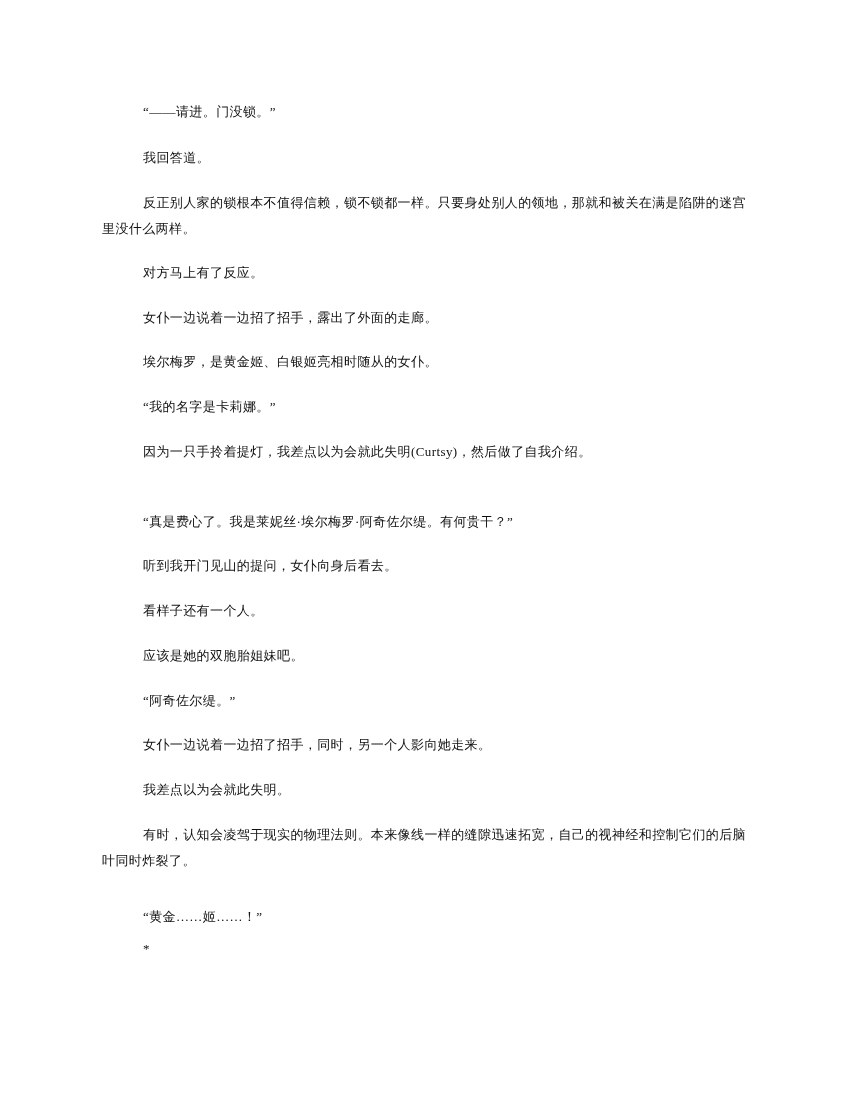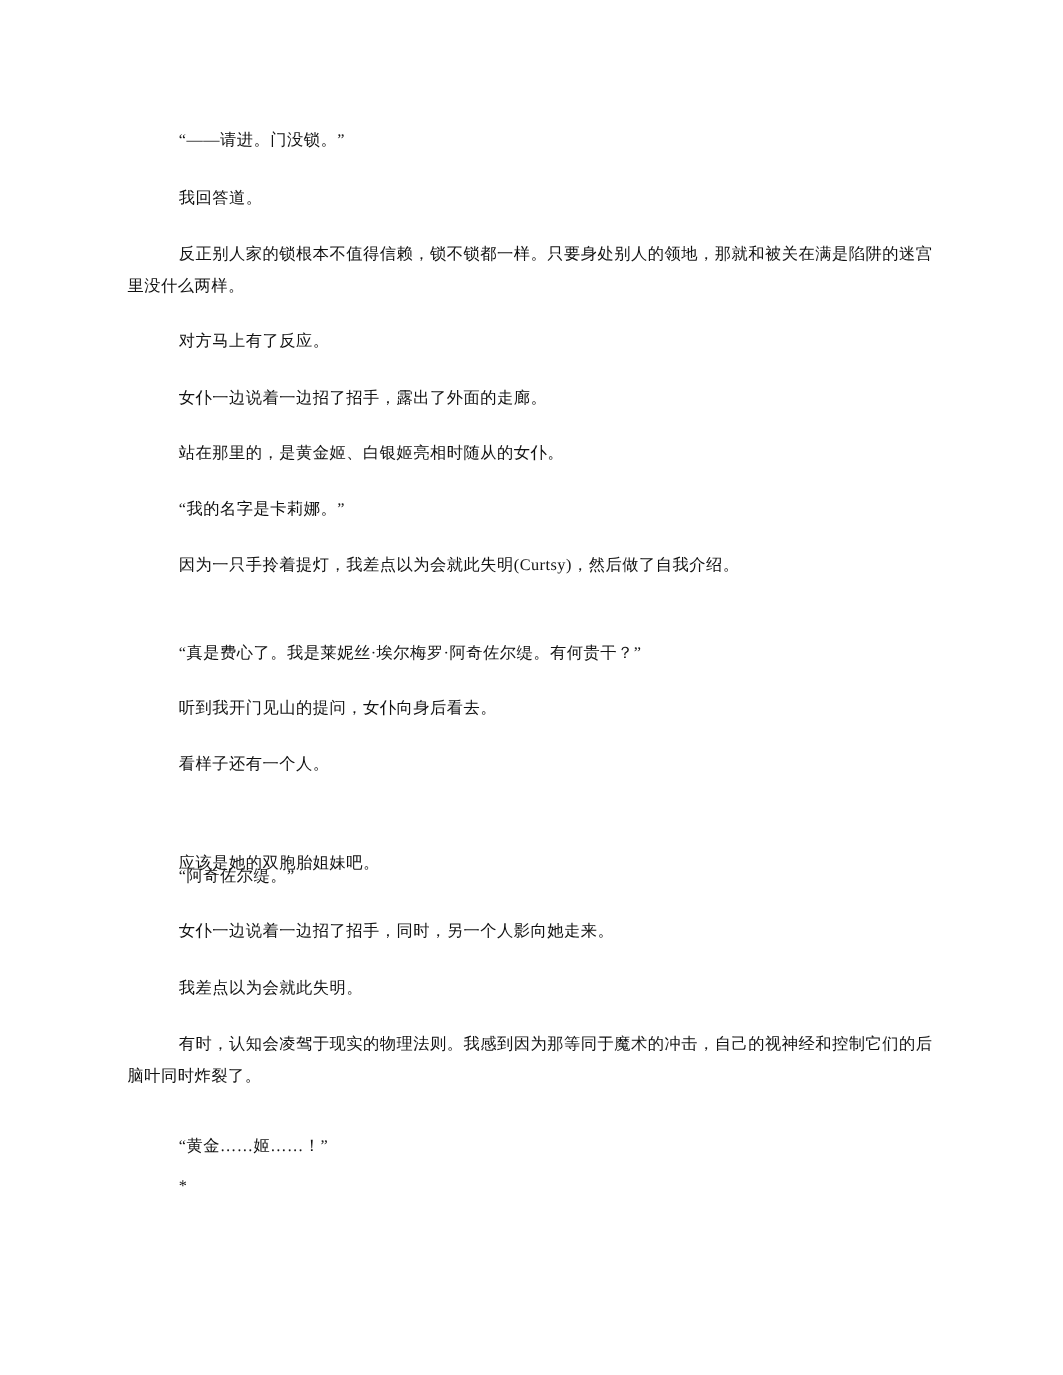--- a/index.html
+++ b/index.html
@@ -35,26 +35,26 @@
   </style>
 </head>
 <body>
 
 <div class="page">
   <p class="para" style="top:99px">“——请进。门没锁。”</p>
   <p class="para" style="top:145px">我回答道。</p>
   <p class="para" style="top:190px">反正别人家的锁根本不值得信赖，锁不锁都一样。只要身处别人的领地，那就和被关在满是陷阱的迷宫里没什么两样。</p>
   <p class="para" style="top:260px">对方马上有了反应。</p>
   <p class="para" style="top:305px">女仆一边说着一边招了招手，露出了外面的走廊。</p>
-  <p class="para" style="top:349px">站在那里的，是黄金姬、白银姬亮相时随从的女仆。</p>
+  <p class="para" style="top:349px">埃尔梅罗，是黄金姬、白银姬亮相时随从的女仆。</p>
   <p class="para" style="top:394px">“我的名字是卡莉娜。”</p>
   <p class="para" style="top:439px">因为一只手拎着提灯，我差点以为会就此失明(Curtsy)，然后做了自我介绍。</p>
   <p class="para" style="top:509px">“真是费心了。我是莱妮丝·埃尔梅罗·阿奇佐尔缇。有何贵干？”</p>
   <p class="para" style="top:553px">听到我开门见山的提问，女仆向身后看去。</p>
   <p class="para" style="top:598px">看样子还有一个人。</p>
-  <p class="para" style="top:677px">应该是她的双胞胎姐妹吧。</p>
+  <p class="para" style="top:643px">应该是她的双胞胎姐妹吧。</p>
   <p class="para" style="top:688px">“阿奇佐尔缇。”</p>
   <p class="para" style="top:732px">女仆一边说着一边招了招手，同时，另一个人影向她走来。</p>
   <p class="para" style="top:777px">我差点以为会就此失明。</p>
-  <p class="para" style="top:822px">有时，认知会凌驾于现实的物理法则。我感到因为那等同于魔术的冲击，自己的视神经和控制它们的后脑叶同时炸裂了。</p>
+  <p class="para" style="top:822px">有时，认知会凌驾于现实的物理法则。本来像线一样的缝隙迅速拓宽，自己的视神经和控制它们的后脑叶同时炸裂了。</p>
   <p class="para" style="top:904px">“黄金……姬……！”</p>
   <p class="para" style="top:936px">*</p>
 </div>
 
 </body></html>

